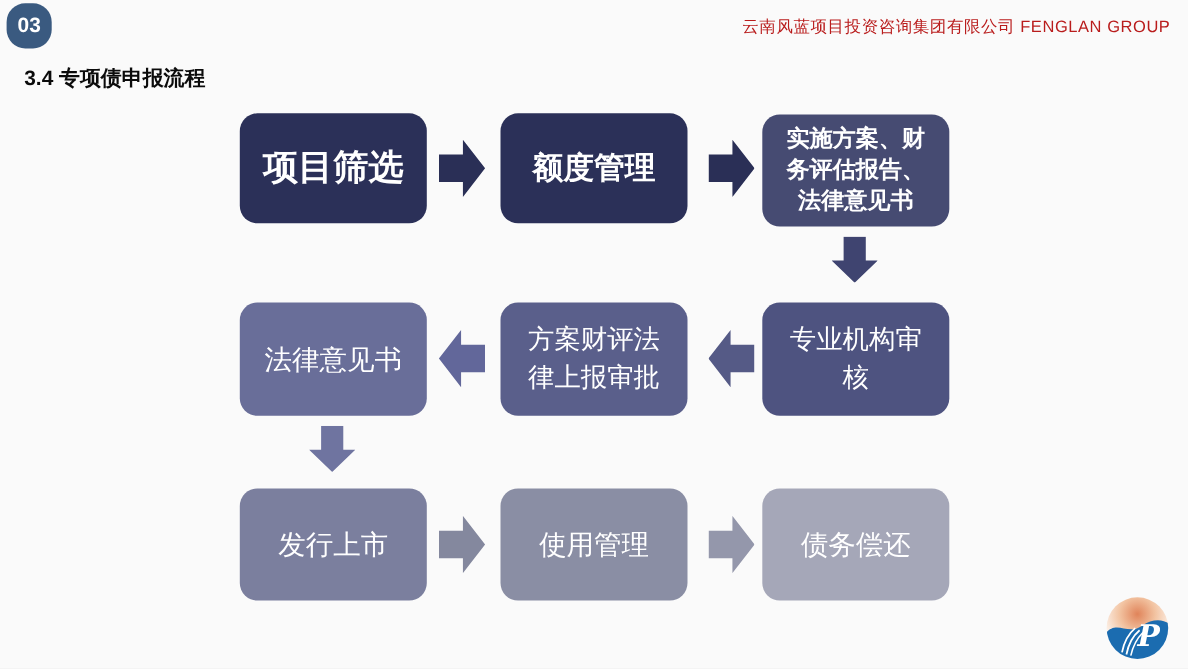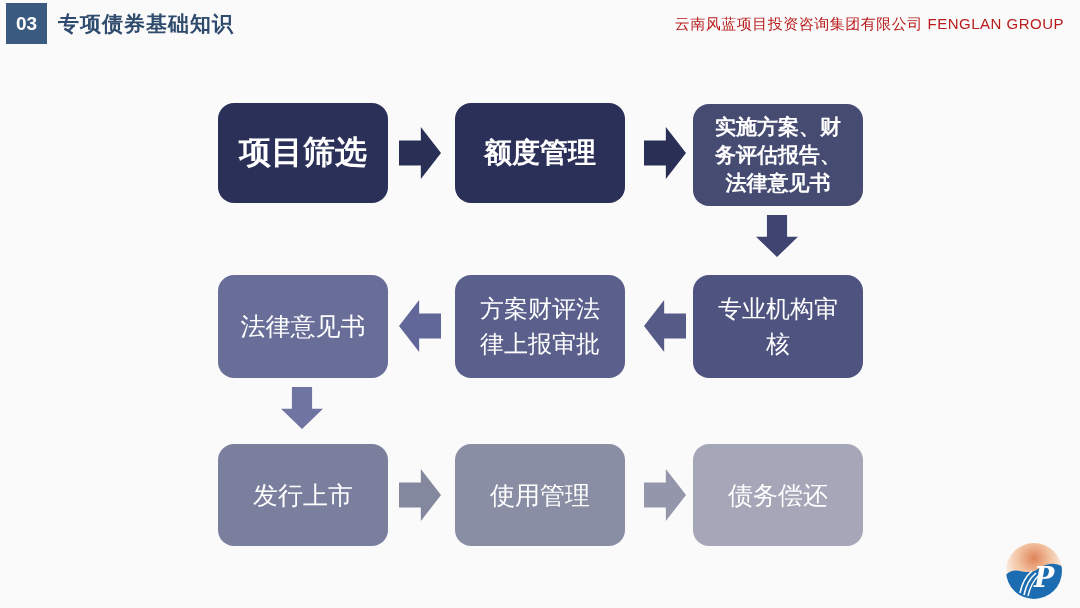--- a/index.html
+++ b/index.html
@@ -4,21 +4,21 @@
 <style>
   html,body{margin:0;padding:0;background:#e9e9e9;}
   .slide{
     position:relative;width:1080px;height:608px;overflow:hidden;
     font-family:"Liberation Sans","DejaVu Sans",sans-serif;
   }
   
   .badge{
     position:absolute;left:6px;top:3px;width:41px;height:41px;
     display:flex;align-items:center;justify-content:center;
-    color:#fff;font-size:19px;font-weight:bold;
+    color:#fff;font-size:19px;font-weight:bold;border-radius:17px;
   }
   .section-title{
     position:absolute;left:58px;top:10px;margin:0;
     font-size:21px;font-weight:bold;letter-spacing:1px;
   }
   .company{
     position:absolute;right:16px;top:15px;
     font-size:15px;letter-spacing:.5px;
   }
   .subtitle{
@@ -55,23 +55,23 @@
   .a8{left:644px;top:469px;width:42px;height:52px;}
   
   .logo{position:absolute;right:17px;bottom:8px;width:58px;height:58px;}
 </style>
 </head>
 <body>
 
 <div class="slide" style="background-color: rgb(250, 250, 250);">
 
   <div class="badge" style="background-color: rgb(58, 90, 128); color: rgb(255, 255, 255);">03</div>
-  <h1 class="section-title" style="color: rgb(46, 74, 108);">专项债券基础知识</h1>
   <div class="company" style="color: #b91c1c;">云南风蓝项目投资咨询集团有限公司 FENGLAN GROUP</div>
 
+  <h2 class="subtitle" style="color: rgb(11, 11, 11);">3.4 专项债申报流程</h2>
 
   <div>
     <div class="box b1" style="background-color: rgb(43, 48, 88);">项目筛选</div>
     <div class="arrow ar-right a1" style="background-color: rgb(42, 47, 86);"></div>
     <div class="box b2" style="background-color: rgb(43, 48, 88);">额度管理</div>
     <div class="arrow ar-right a2" style="background-color: rgb(42, 47, 86);"></div>
     <div class="box b3" style="background-color: rgb(70, 75, 114);">实施方案、财务评估报告、法律意见书</div>
 
     <div class="arrow ar-down a3" style="background-color: rgb(63, 68, 112);"></div>
 

